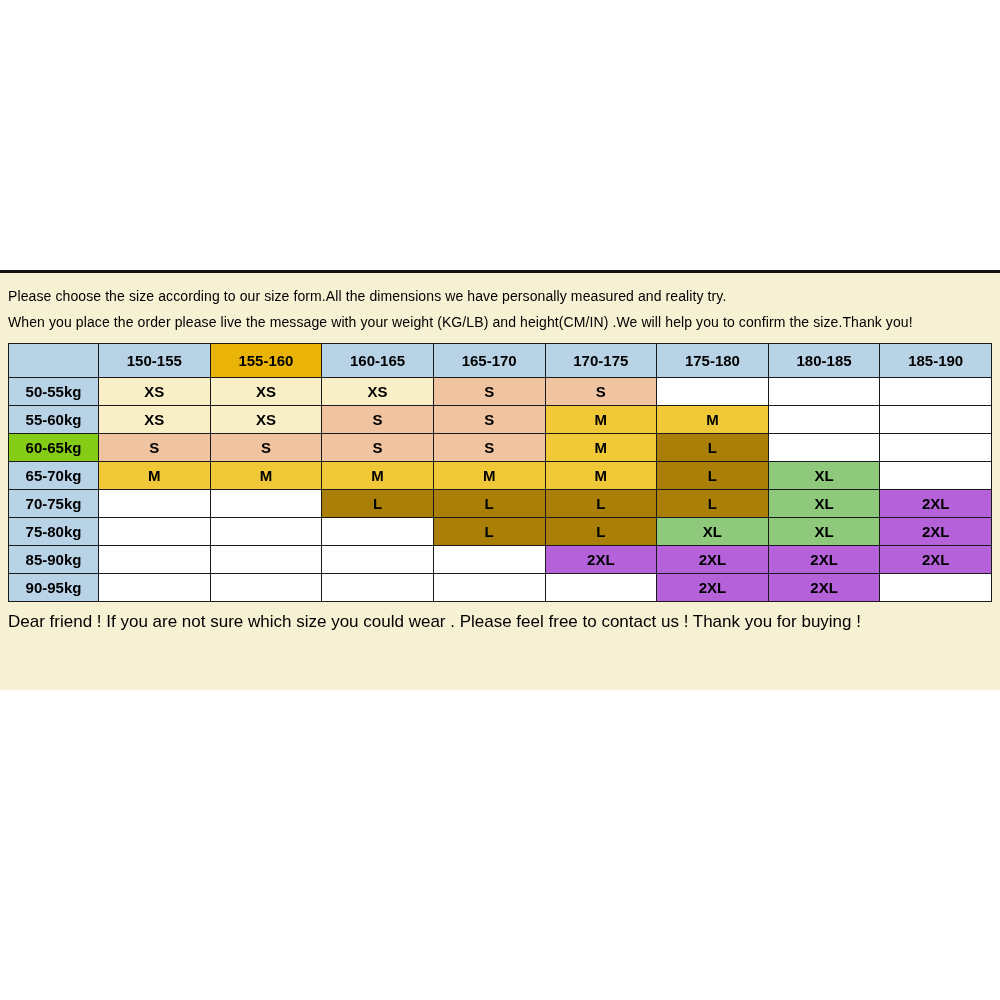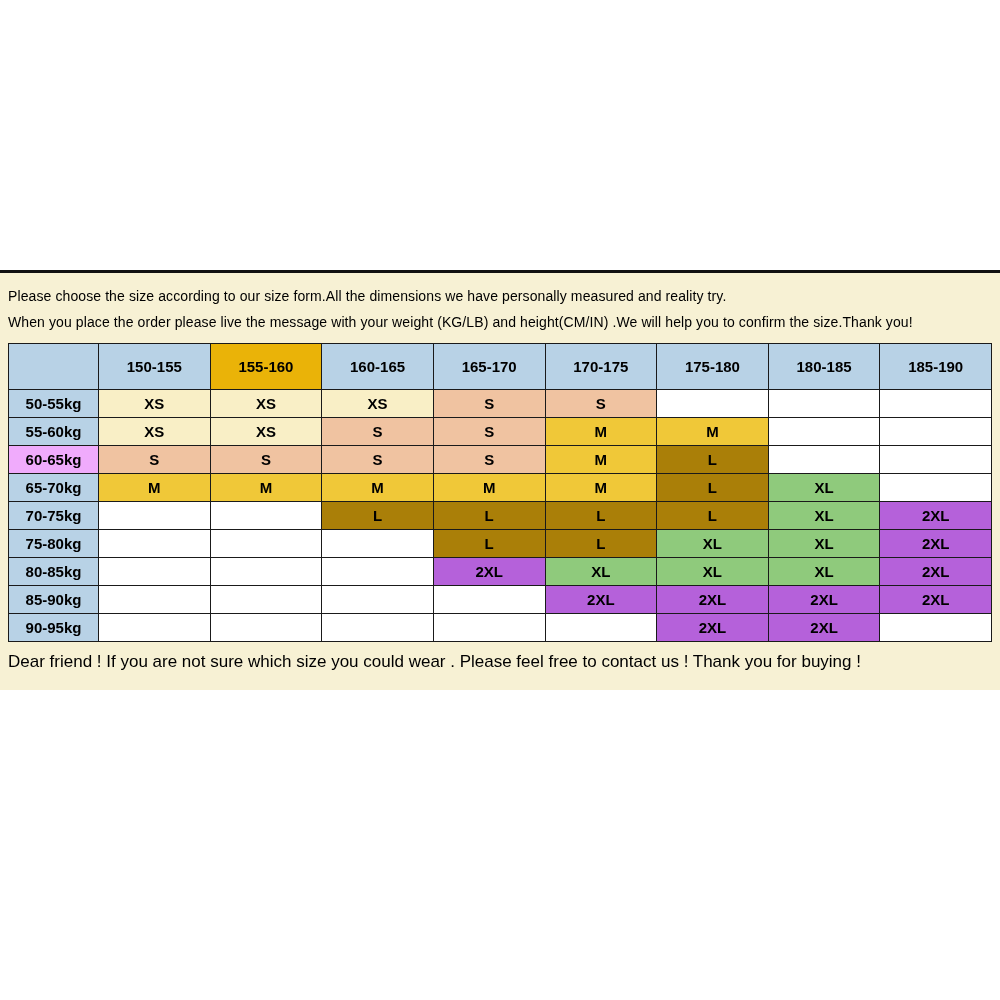--- a/index.html
+++ b/index.html
@@ -39,21 +39,21 @@
     border: 1px solid #1a1a1a;
     height: 28px;
     text-align: center;
     vertical-align: middle;
     font-size: 15px;
     font-weight: bold;
     padding: 0;
     overflow: hidden;
     white-space: nowrap;
   }
-  .size-table thead th { height: 46px; text-align: center; }
+  .size-table thead th { height: 34px; text-align: center; }
   .size-table td { background: #ffffff; }
   .footer-note {
     margin: 8px 0 0 0;
     font-size: 17px;
     line-height: 24px;
   }
 </style>
 </head>
 <body>
 
@@ -94,21 +94,21 @@
           <td style="background: rgb(249, 239, 198);">XS</td>
           <td style="background: rgb(249, 239, 198);">XS</td>
           <td style="background: rgb(240, 195, 161);">S</td>
           <td style="background: rgb(240, 195, 161);">S</td>
           <td style="background: rgb(240, 200, 56);">M</td>
           <td style="background: rgb(240, 200, 56);">M</td>
           <td style="background: rgb(255, 255, 255);"></td>
           <td style="background: rgb(255, 255, 255);"></td>
         </tr>
         <tr>
-          <th style="background: #f0abfc;">60-65kg</th>
+          <th style="background: #84cc16;">60-65kg</th>
           <td style="background: rgb(240, 195, 161);">S</td>
           <td style="background: rgb(240, 195, 161);">S</td>
           <td style="background: rgb(240, 195, 161);">S</td>
           <td style="background: rgb(240, 195, 161);">S</td>
           <td style="background: rgb(240, 200, 56);">M</td>
           <td style="background: rgb(170, 127, 8);">L</td>
           <td style="background: rgb(255, 255, 255);"></td>
           <td style="background: rgb(255, 255, 255);"></td>
         </tr>
         <tr>
@@ -138,31 +138,20 @@
           <td style="background: rgb(255, 255, 255);"></td>
           <td style="background: rgb(255, 255, 255);"></td>
           <td style="background: rgb(255, 255, 255);"></td>
           <td style="background: rgb(170, 127, 8);">L</td>
           <td style="background: rgb(170, 127, 8);">L</td>
           <td style="background: rgb(143, 202, 124);">XL</td>
           <td style="background: rgb(143, 202, 124);">XL</td>
           <td style="background: rgb(181, 97, 218);">2XL</td>
         </tr>
         <tr>
-          <th style="background: rgb(184, 210, 230);">80-85kg</th>
-          <td style="background: rgb(255, 255, 255);"></td>
-          <td style="background: rgb(255, 255, 255);"></td>
-          <td style="background: rgb(255, 255, 255);"></td>
-          <td style="background: rgb(181, 97, 218);">2XL</td>
-          <td style="background: rgb(143, 202, 124);">XL</td>
-          <td style="background: rgb(143, 202, 124);">XL</td>
-          <td style="background: rgb(143, 202, 124);">XL</td>
-          <td style="background: rgb(181, 97, 218);">2XL</td>
-        </tr>
-        <tr>
           <th style="background: rgb(184, 210, 230);">85-90kg</th>
           <td style="background: rgb(255, 255, 255);"></td>
           <td style="background: rgb(255, 255, 255);"></td>
           <td style="background: rgb(255, 255, 255);"></td>
           <td style="background: rgb(255, 255, 255);"></td>
           <td style="background: rgb(181, 97, 218);">2XL</td>
           <td style="background: rgb(181, 97, 218);">2XL</td>
           <td style="background: rgb(181, 97, 218);">2XL</td>
           <td style="background: rgb(181, 97, 218);">2XL</td>
         </tr>

